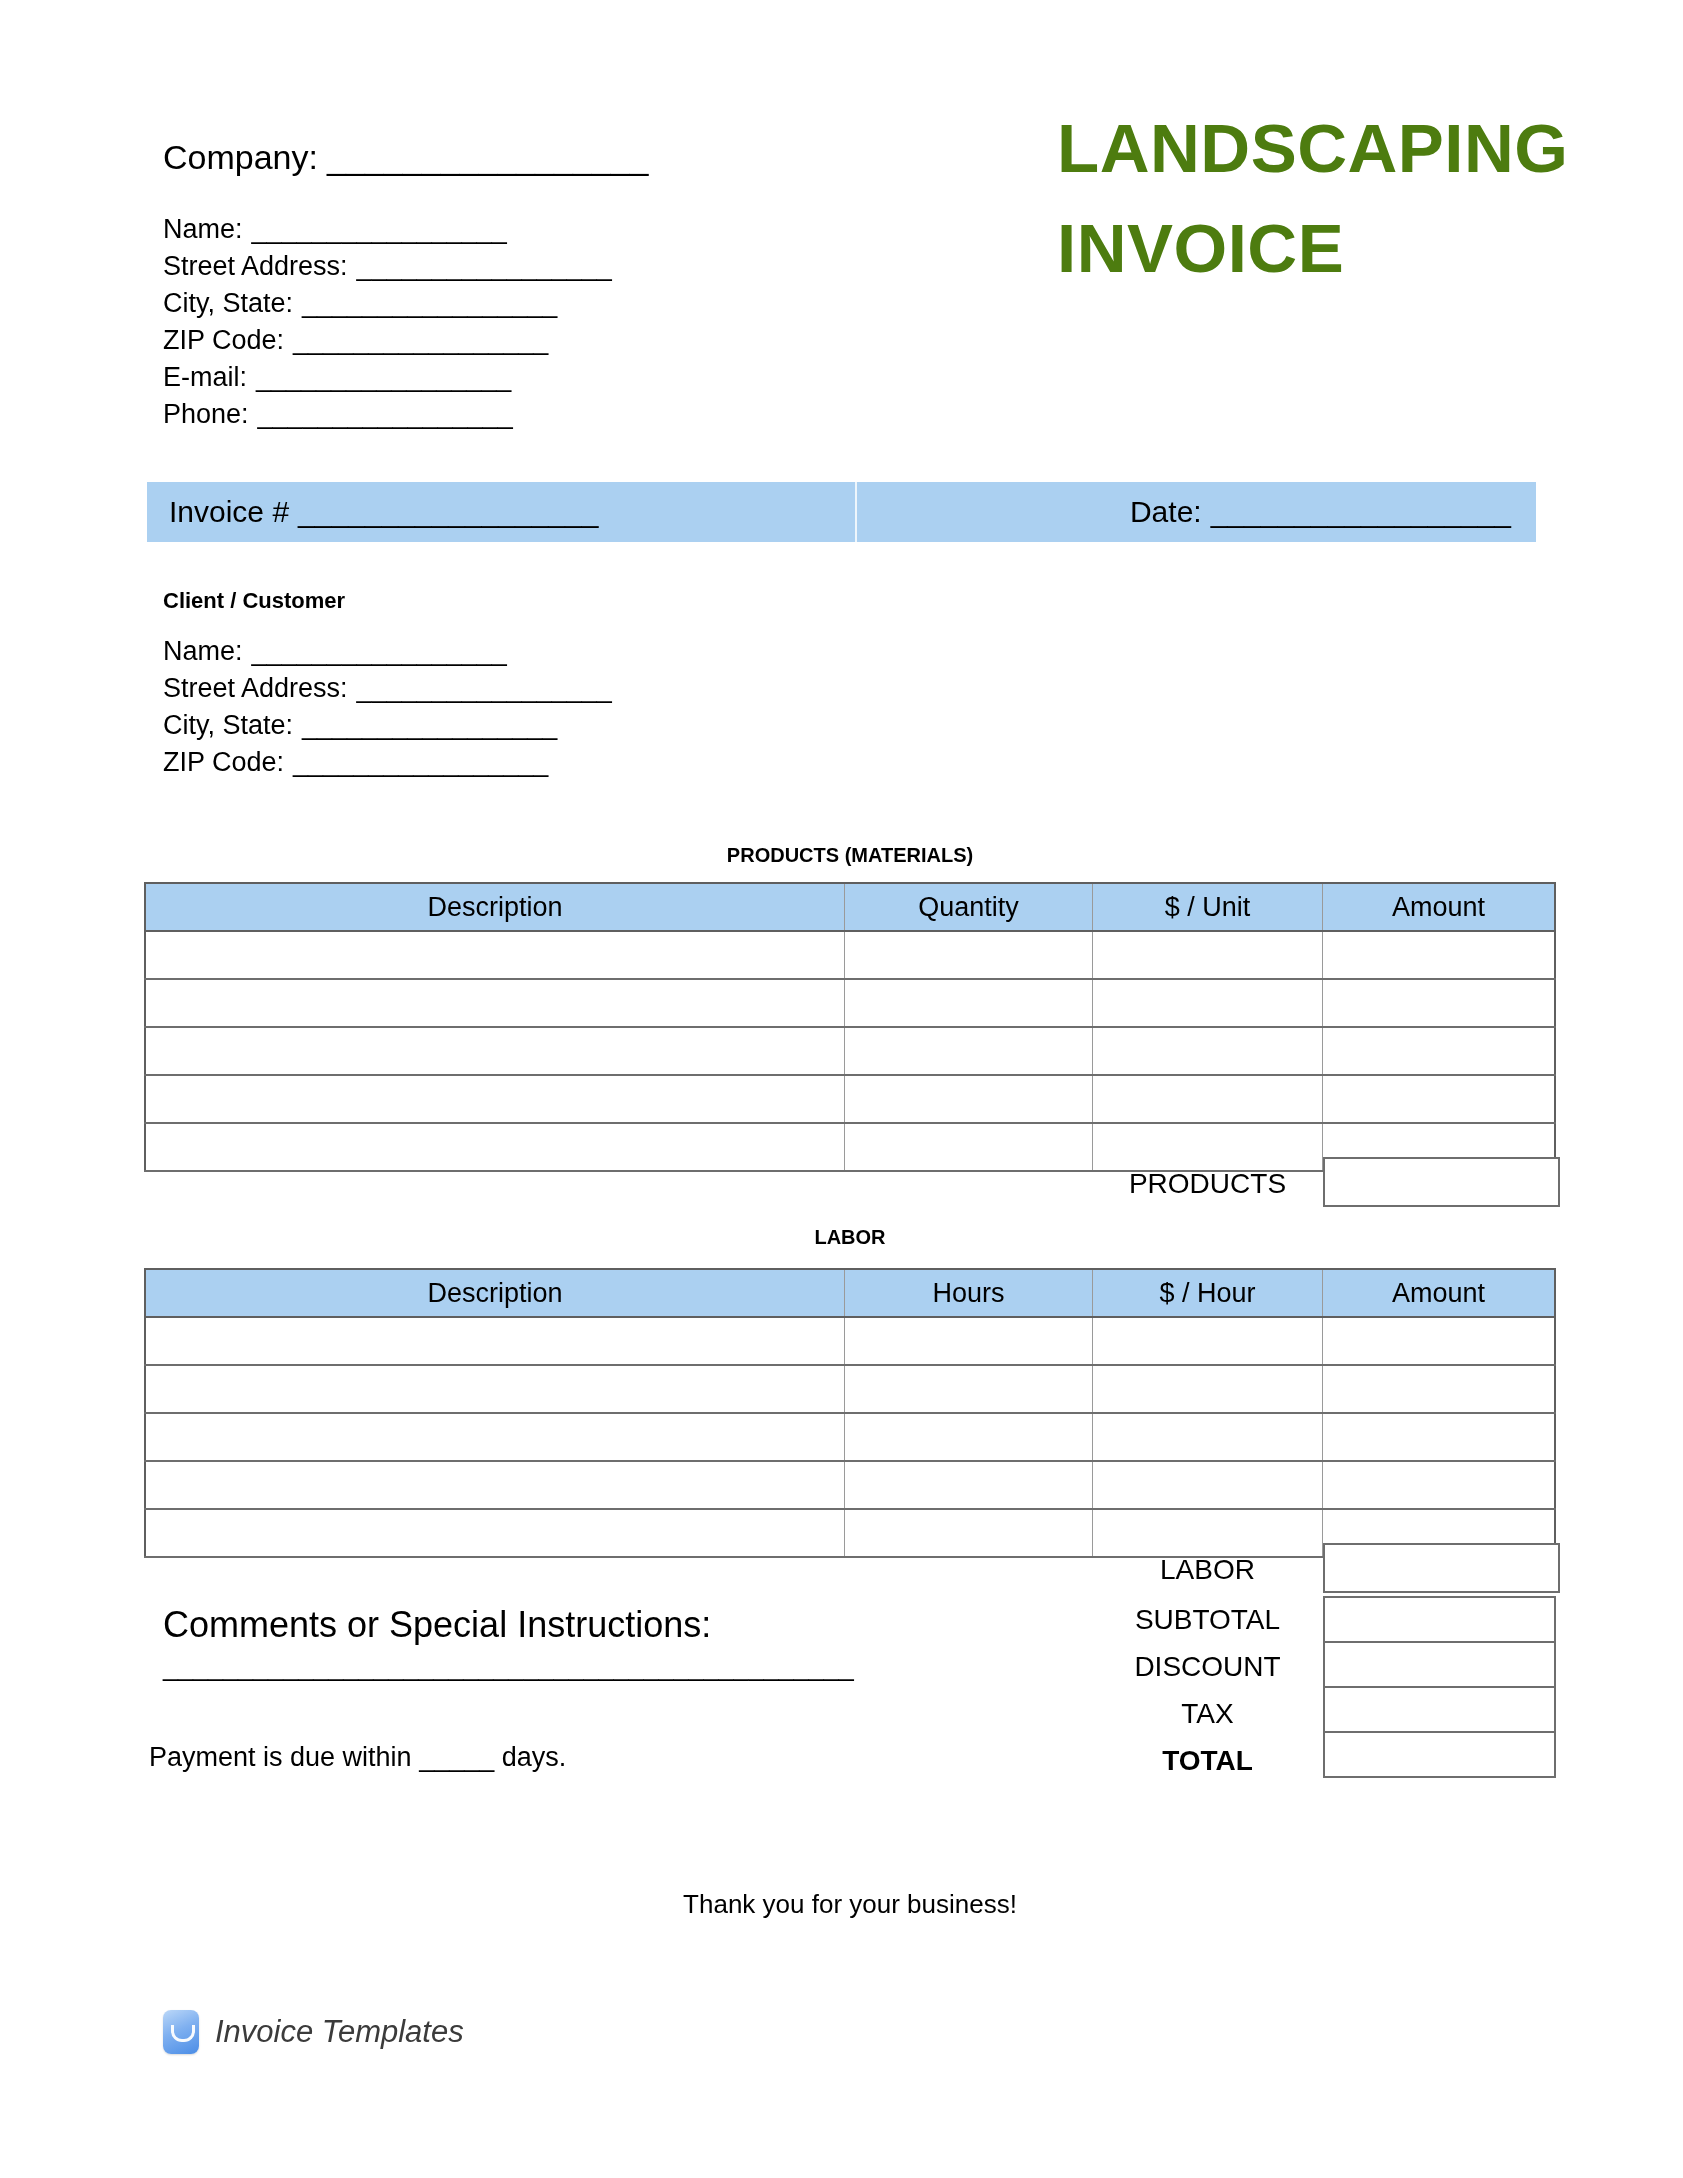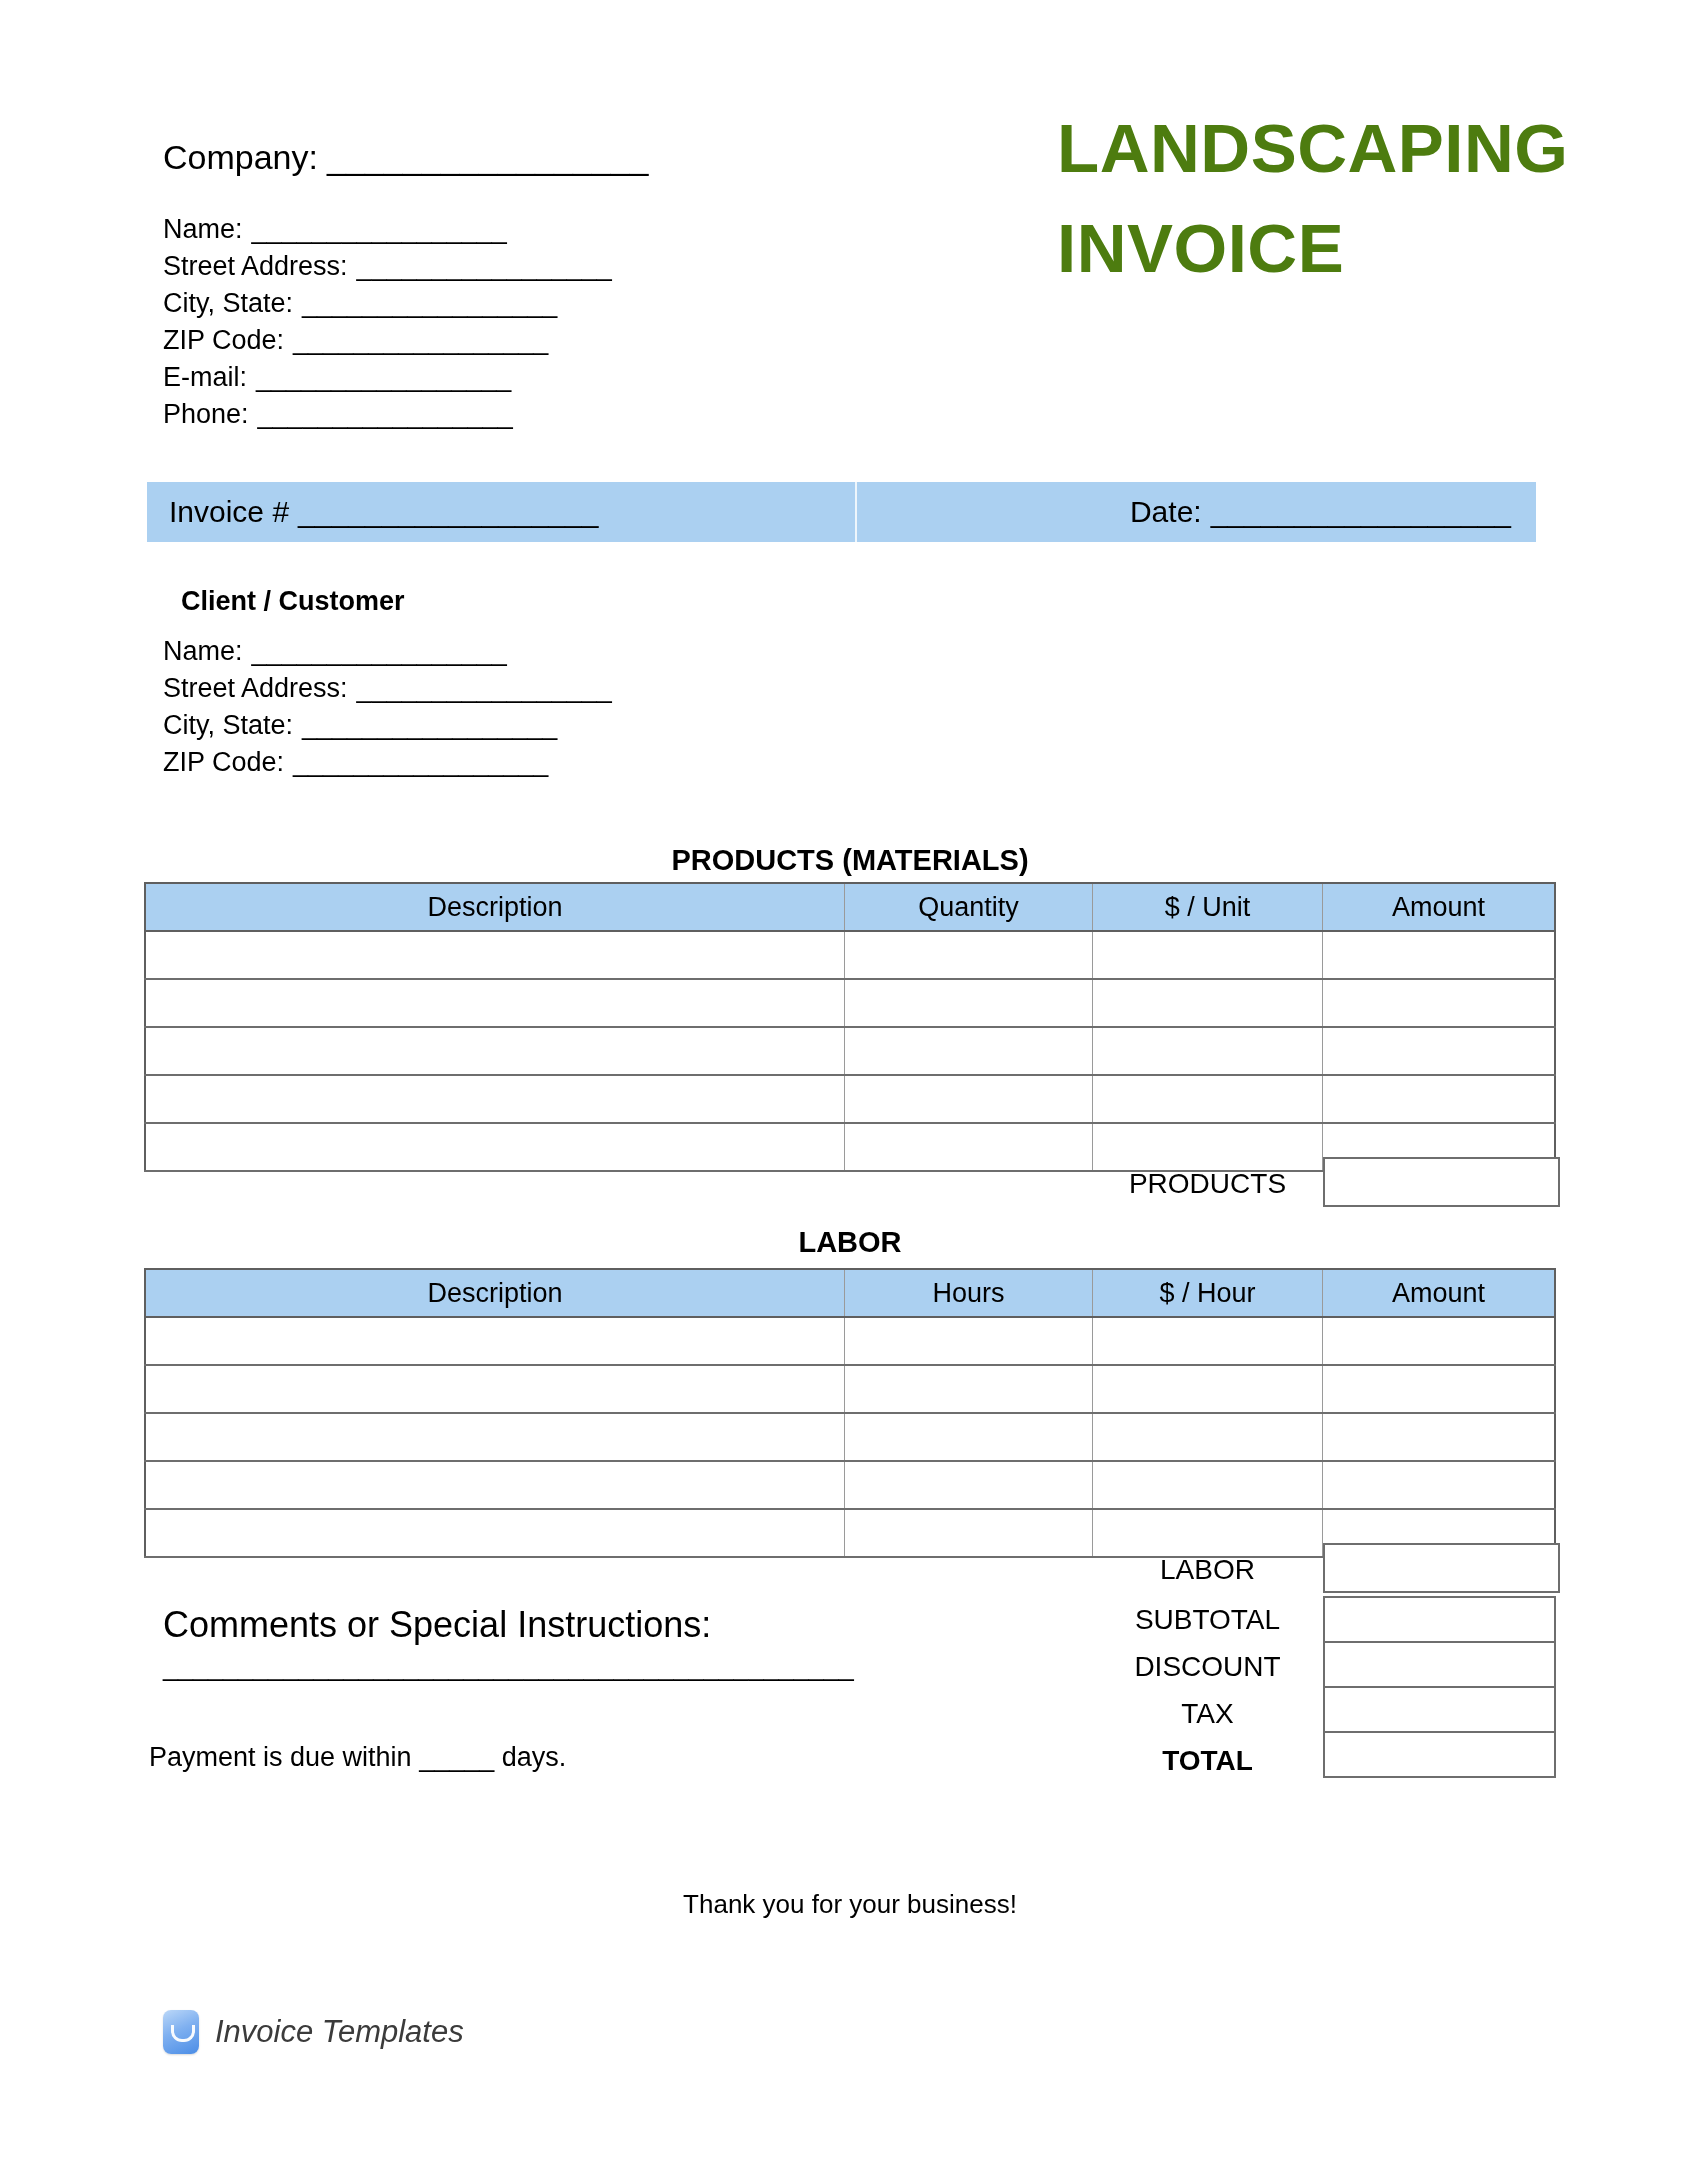--- a/index.html
+++ b/index.html
@@ -28,25 +28,25 @@
   
   .invoice-bar{left:147px;top:482px;width:1389px;height:60px;
     background:#abd0f1;display:flex;align-items:center;font-size:30px;}
   .invoice-bar .bar-left{margin-left:22px;white-space:nowrap;}
   .invoice-bar .bar-right{margin-left:auto;margin-right:25px;white-space:nowrap;}
   .invoice-bar .bar-divider{position:absolute;left:51%;top:0;width:2px;height:100%;
     background:rgba(255,255,255,.8);}
 
   
   .client-block{left:163px;top:584px;}
-  .client-heading{font-size:27px;font-weight:bold;line-height:34px;margin-bottom:15px;margin-left:18px;}
+  .client-heading{font-size:22px;font-weight:bold;line-height:34px;margin-bottom:15px;}
 
   
   .section-heading{left:144px;width:1412px;text-align:center;
-    font-size:29px;font-weight:bold;}
+    font-size:20px;font-weight:bold;}
 
   
   table.grid{position:absolute;left:144px;width:1412px;
     border-collapse:collapse;table-layout:fixed;
     border:2px solid #5f5f5f;padding-left:44px;}
   table.grid col.c1{width:49.6%;}
   table.grid col.c2{width:17.6%;}
   table.grid col.c3{width:16.3%;}
   table.grid col.c4{width:16.5%;}
   table.grid th{

